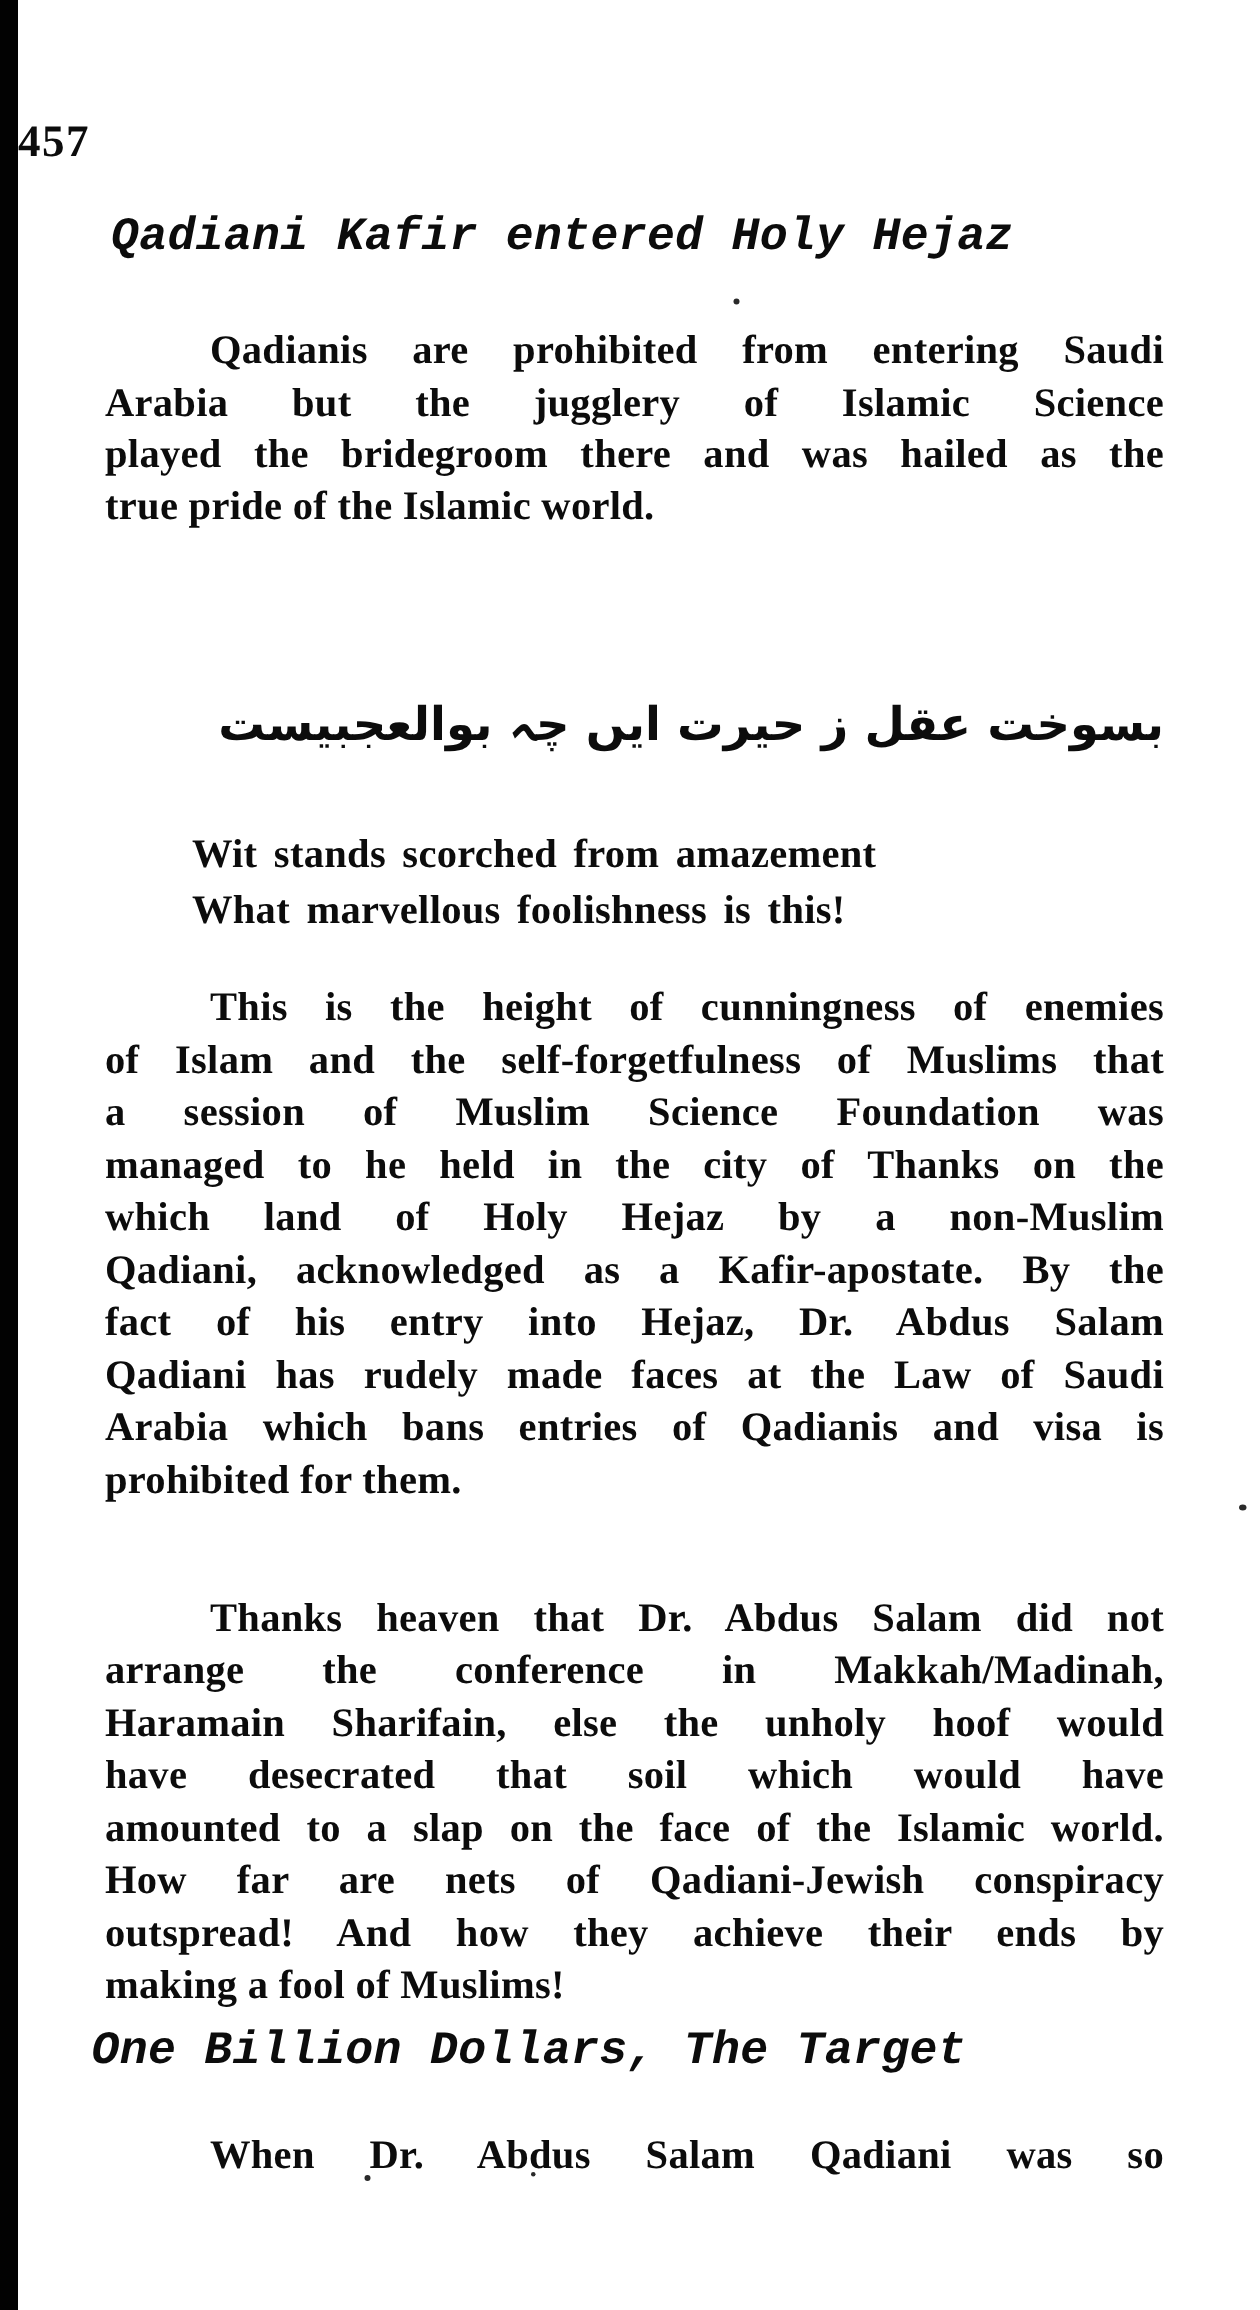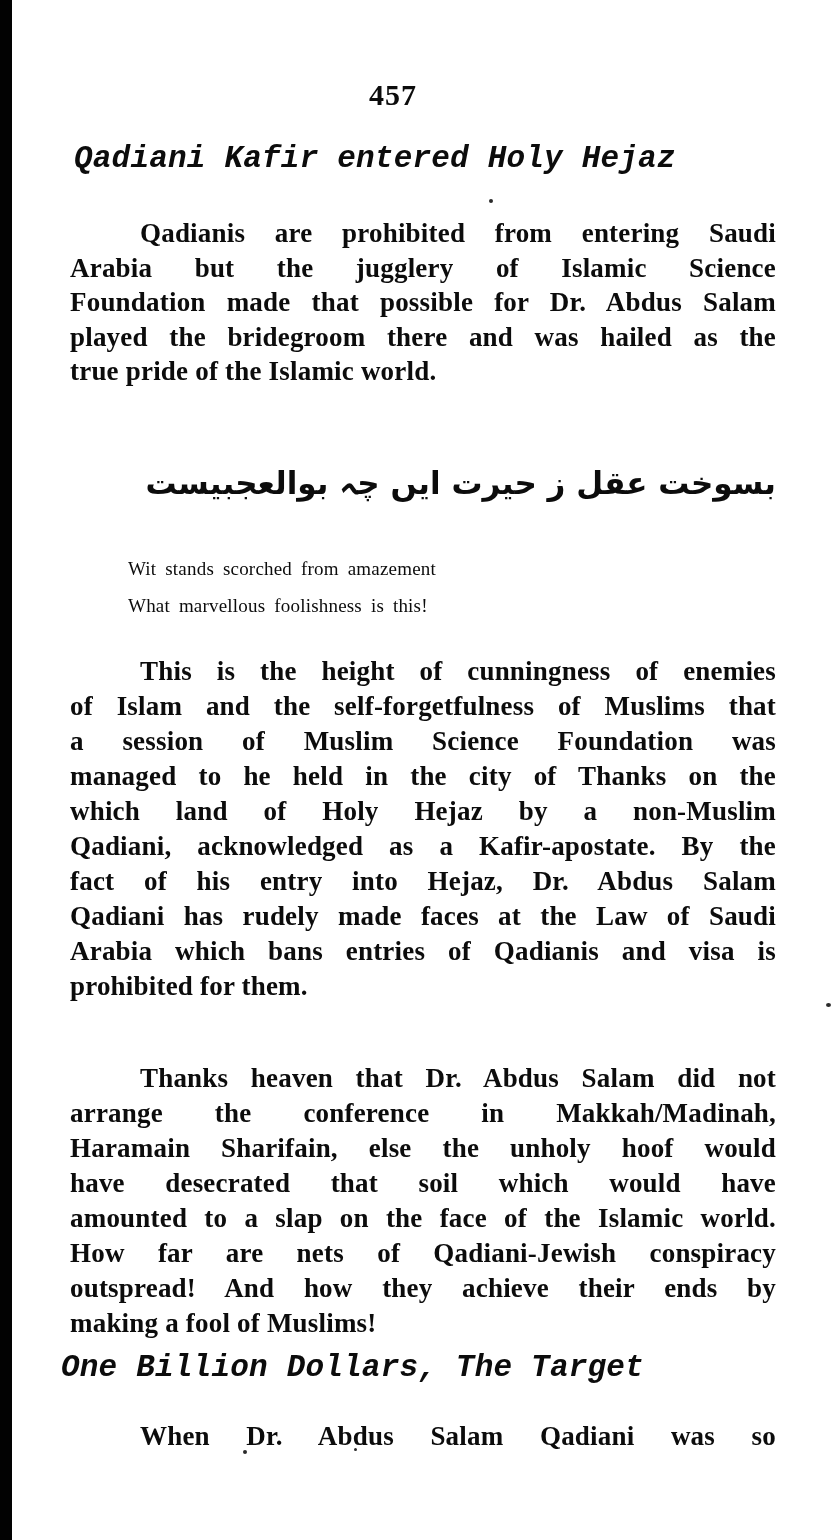--- a/index.html
+++ b/index.html
@@ -27,21 +27,20 @@
     top: 0;
     width: 12px;
     height: 1540px;
     background: #020202;
   }
   .page-number {
     position: absolute;
     top: 78px;
     left: 12px;
     right: 66px;
-    text-align: center;
     font-size: 30px;
     font-weight: 700;
     letter-spacing: 1px;
   }
   .heading {
     position: absolute;
     font-size: 31px;
     font-weight: 700;
     font-style: italic;
     letter-spacing: 0.2px;
@@ -92,22 +91,22 @@
     font-family: "DejaVu Sans", sans-serif;
     font-weight: 700;
     font-size: 31px;
     line-height: 56px;
     letter-spacing: 0;
   }
   .couplet {
     position: absolute;
     top: 551px;
     left: 128px;
-    font-size: 19px;
-    font-weight: 400;
+    font-size: 27px;
+    font-weight: 700;
     line-height: 36.5px;
     letter-spacing: 0.2px;
   }
   .couplet .vline {
     text-align: left;
     word-spacing: 4px;
   }
   .speck {
     position: absolute;
     background: #2a2a2a;
@@ -125,21 +124,20 @@
 
   <div class="edge-strip"></div>
 
   <div class="page-number">457</div>
 
   <div class="heading heading-1">Qadiani Kafir entered Holy Hejaz</div>
 
   <div class="para para-1 indent-first">
       <div class="line">Qadianis are prohibited from entering Saudi</div>
       <div class="line">Arabia but the jugglery of Islamic Science</div>
-      <div class="line">Foundation made that possible for Dr. Abdus Salam</div>
       <div class="line">played the bridegroom there and was hailed as the</div>
       <div class="line">true pride of the Islamic world.</div>
     </div>
 
   <div class="persian-verse">بسوخت عقل ز حیرت ایں چہ بوالعجبیست</div>
 
   <div class="couplet">
       <div class="vline">Wit stands scorched from amazement</div>
       <div class="vline">What marvellous foolishness is this!</div>
     </div>

